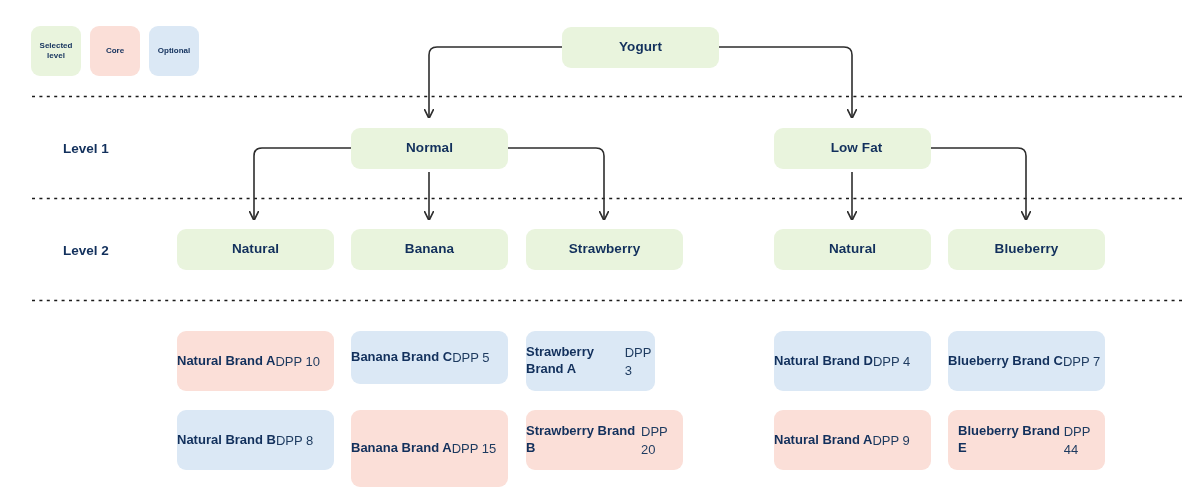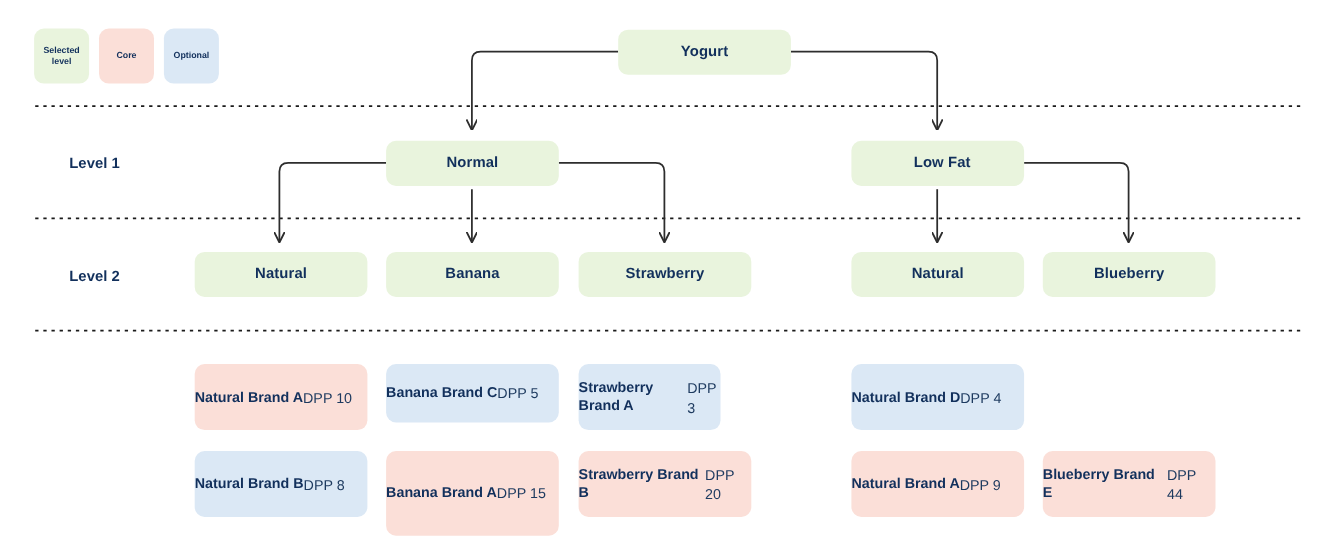--- a/index.html
+++ b/index.html
@@ -190,35 +190,39 @@
     <span class="card-sub">DPP 5</span>
   </div>
   <div class="card opt" style="left:526px; top:331px; width:129px; height:60px;">
     <span class="card-title">Strawberry Brand A</span>
     <span class="card-sub">DPP 3</span>
   </div>
   <div class="card opt" style="left:774px; top:331px; width:157px; height:60px;">
     <span class="card-title">Natural Brand D</span>
     <span class="card-sub">DPP 4</span>
   </div>
+  <div class="card opt" style="left:948px; top:331px; width:157px; height:60px;">
+    <span class="card-title">Blueberry Brand C</span>
+    <span class="card-sub">DPP 7</span>
+  </div>
 
   <div class="card opt" style="left:177px; top:410px; width:157px; height:60px;">
     <span class="card-title">Natural Brand B</span>
     <span class="card-sub">DPP 8</span>
   </div>
   <div class="card core" style="left:351px; top:410px; width:157px; height:77px;">
     <span class="card-title">Banana Brand A</span>
     <span class="card-sub">DPP 15</span>
   </div>
   <div class="card core" style="left:526px; top:410px; width:157px; height:60px;">
     <span class="card-title">Strawberry Brand B</span>
     <span class="card-sub">DPP 20</span>
   </div>
   <div class="card core" style="left:774px; top:410px; width:157px; height:60px;">
     <span class="card-title">Natural Brand A</span>
     <span class="card-sub">DPP 9</span>
   </div>
-  <div class="card core" style="left:948px; top:410px; width:157px; height:60px;">
+  <div class="card core" style="left:948px; top:410px; width:157px; height:60px;padding-left:10px;">
     <span class="card-title">Blueberry Brand E</span>
     <span class="card-sub">DPP 44</span>
   </div>
 
 </div>
 
 </body></html>

